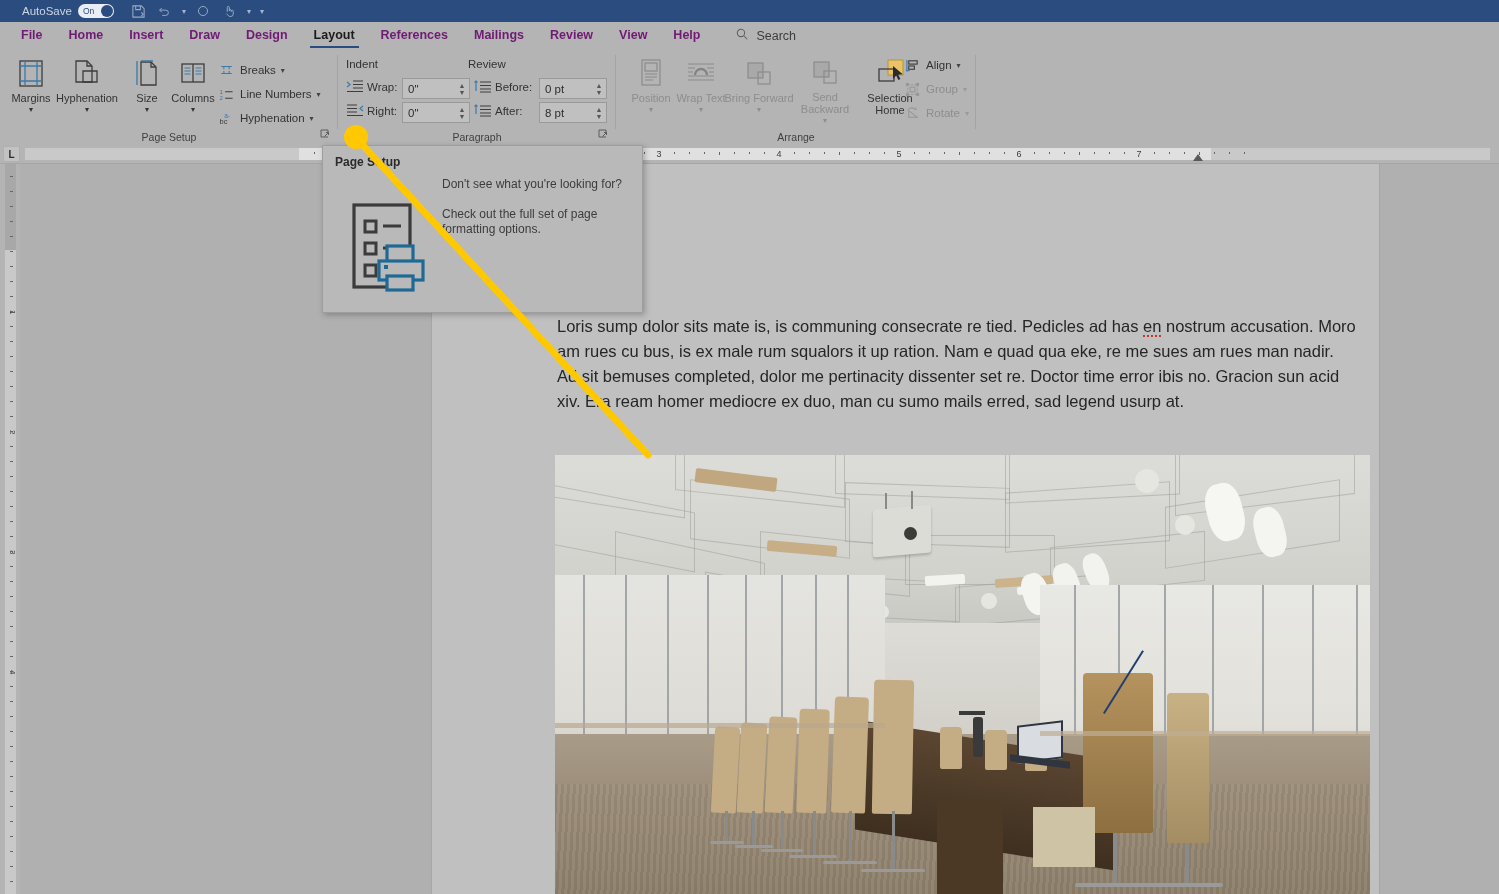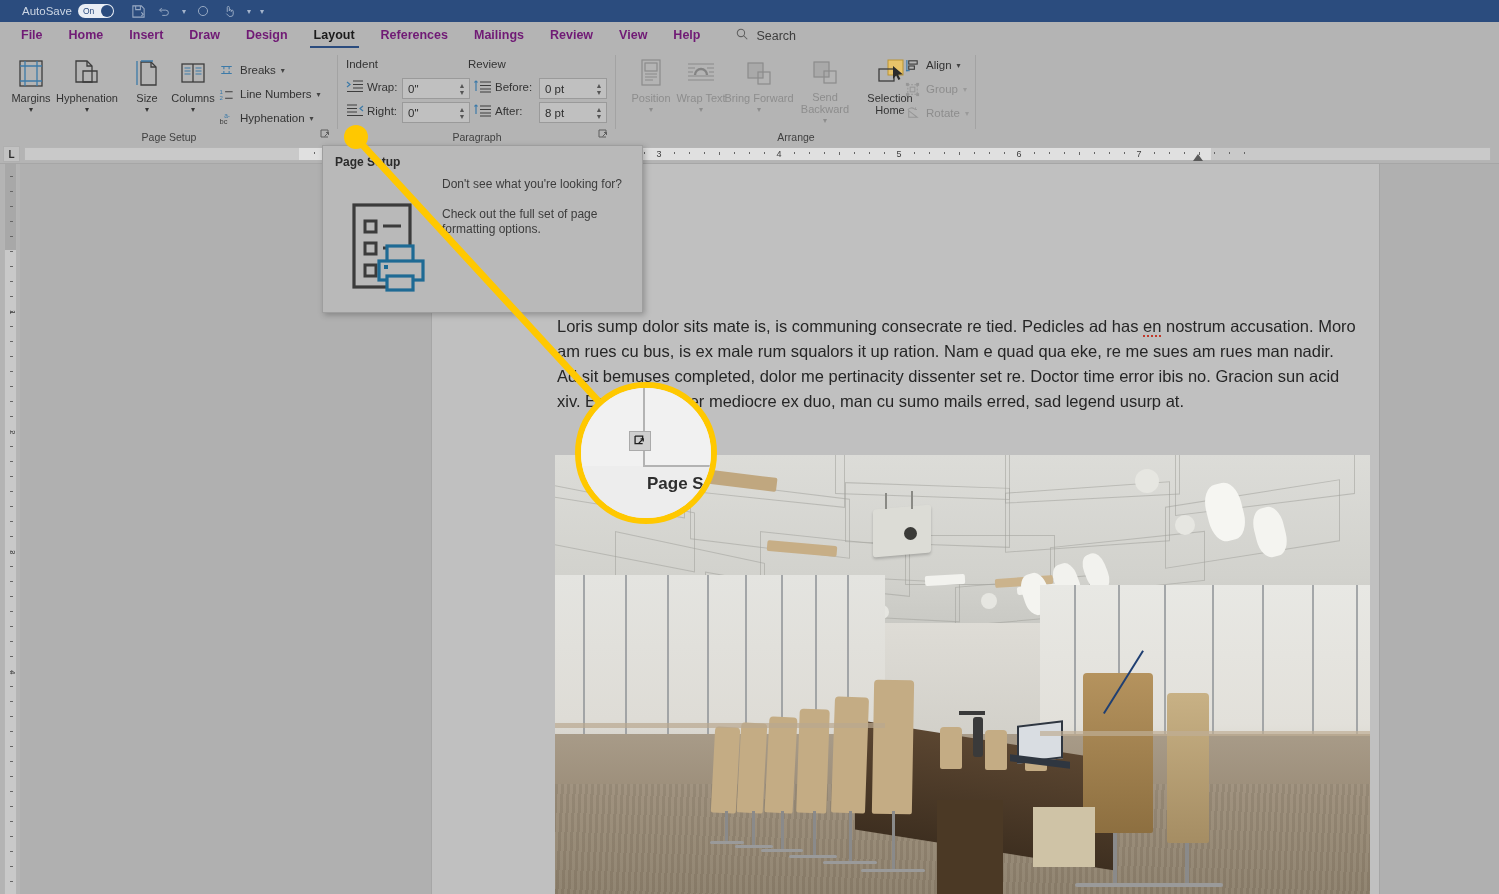--- a/index.html
+++ b/index.html
@@ -901,31 +901,14 @@
         <rect x="33" y="64" width="4" height="4" fill="#1e6a94"></rect>
       </svg>
     </div>
   </div>
 
   <svg class="hl-svg">
     <line x1="358" y1="140" x2="648" y2="455" stroke="#ffc800" stroke-width="7" stroke-linecap="round"></line>
     <circle cx="356" cy="137" r="12" fill="#ffc800"></circle>
   </svg>
 
-  <div class="magnifier">
-    <div class="mag-inner">
-      <div class="mag-white"></div>
-      <div class="mag-gray"></div>
-      <div class="mag-vline"></div>
-      <div class="mag-hline"></div>
-      <div class="mag-launcher">
-        <svg width="13" height="13" viewBox="0 0 12 12" fill="none" stroke="#1f1f1f" stroke-width="1.2">
-          <path d="M1 1h7v3"></path>
-            <path d="M1 1v7h7"></path>
-            <path d="M4.5 7.5L8.5 3.5"></path>
-            <path d="M8.5 6V3.5H6"></path>
-        </svg>
-      </div>
-      <div class="mag-text">Page S</div>
-    </div>
-  </div>
 
 </div>
 
 </body></html>

